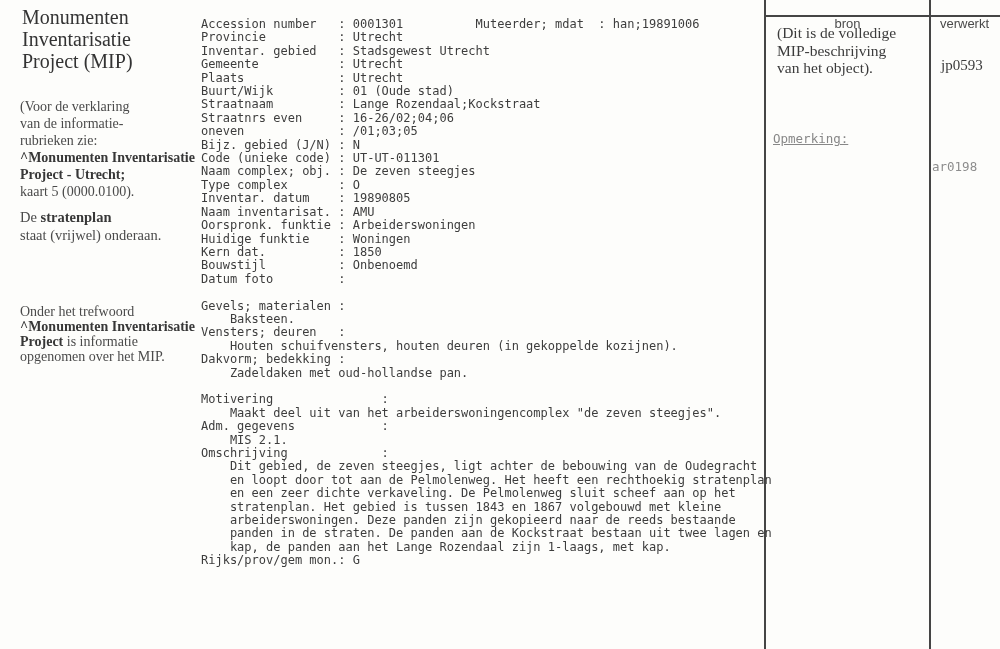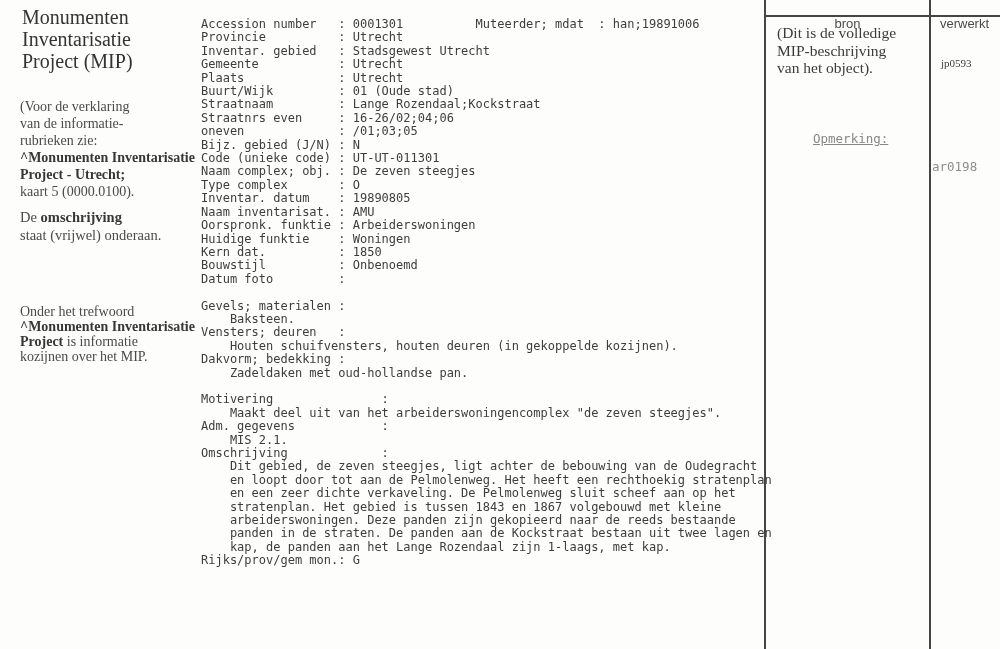--- a/index.html
+++ b/index.html
@@ -49,24 +49,24 @@
   .col-header.bron{left:766px;width:163px;}
   .col-header.verwerkt{left:931px;width:67px;}
 
   .bron-note{
     position:absolute;left:777px;top:24px;
     font-size:15.5px;line-height:17.5px;
     white-space:pre-line;color:#3b3b3b;width:150px;
   }
   .verwerkt-serif{
     position:absolute;left:941px;top:57px;
-    font-size:11px;color:#3b3b3b;
+    font-size:15px;color:#3b3b3b;
   }
   .bron-remark{
-    position:absolute;left:813px;top:131px;
+    position:absolute;left:773px;top:131px;
     font-family:"DejaVu Sans Mono", monospace;
     font-size:12.5px;line-height:15px;
     color:#878787;width:160px;
   }
   .bron-remark .remark-heading{text-decoration:underline;}
   .bron-remark .remark-body{white-space:pre-line;}
   .verwerkt-mono{
     position:absolute;left:932px;top:159px;
     font-family:"DejaVu Sans Mono", monospace;
     font-size:12.5px;color:#8d8d8d;
@@ -82,27 +82,27 @@
 Inventarisatie
 Project (MIP)</div>
 
     <div class="note note1"><span>(Voor de verklaring
 van de informatie-
 rubrieken zie:
 </span><b>^Monumenten Inventarisatie
 Project - Utrecht;</b><span>
 kaart 5 (0000.0100).</span></div>
 
-    <div class="note note2"><span>De </span><b>omschrijving</b><span>
+    <div class="note note2"><span>De </span><b>stratenplan</b><span>
 staat (vrijwel) onderaan.</span></div>
 
     <div class="note note3"><span>Onder het trefwoord
 </span><b>^Monumenten Inventarisatie
 Project</b><span> is informatie
-kozijnen over het MIP.</span></div>
+opgenomen over het MIP.</span></div>
   </div>
 
   <pre class="record">Accession number   : 0001301          Muteerder; mdat  : han;19891006
 Provincie          : Utrecht
 Inventar. gebied   : Stadsgewest Utrecht
 Gemeente           : Utrecht
 Plaats             : Utrecht
 Buurt/Wijk         : 01 (Oude stad)
 Straatnaam         : Lange Rozendaal;Kockstraat
 Straatnrs even     : 16-26/02;04;06

